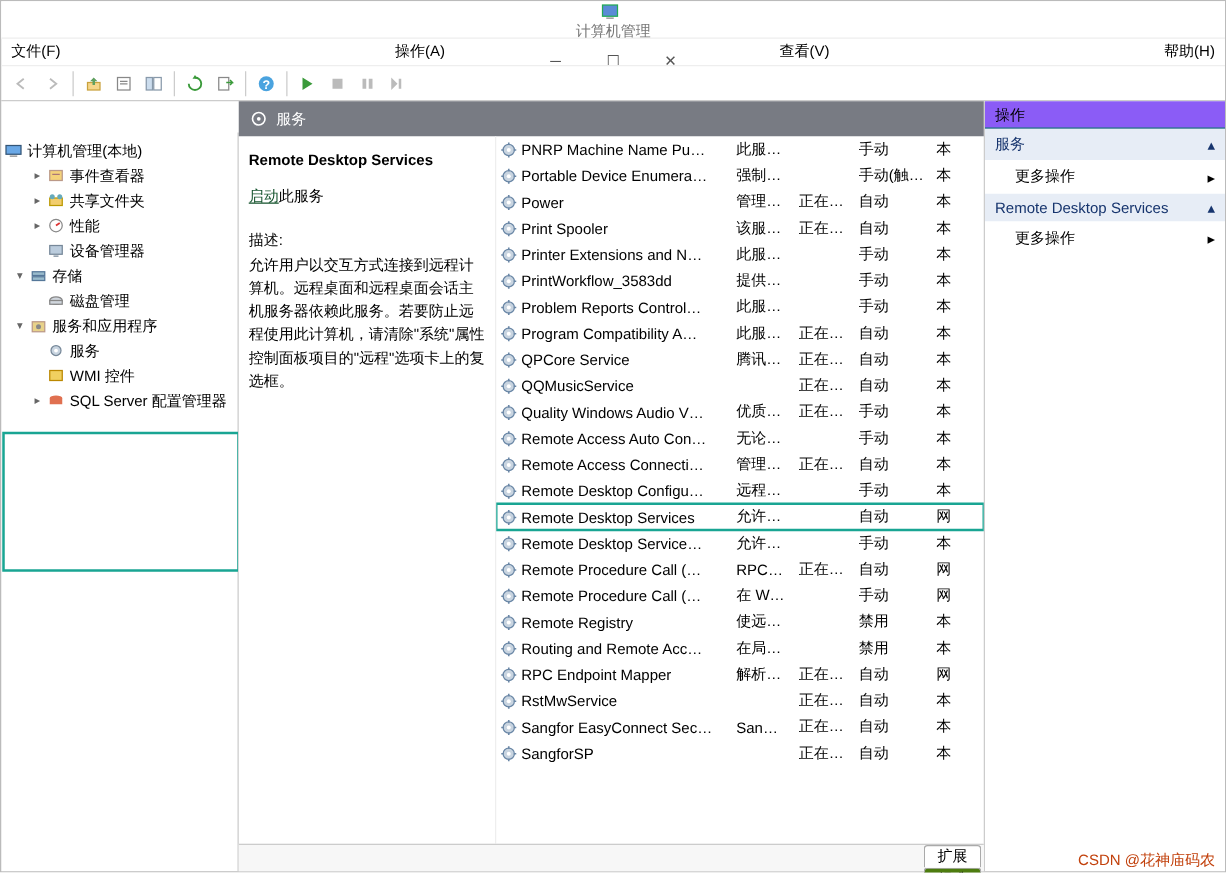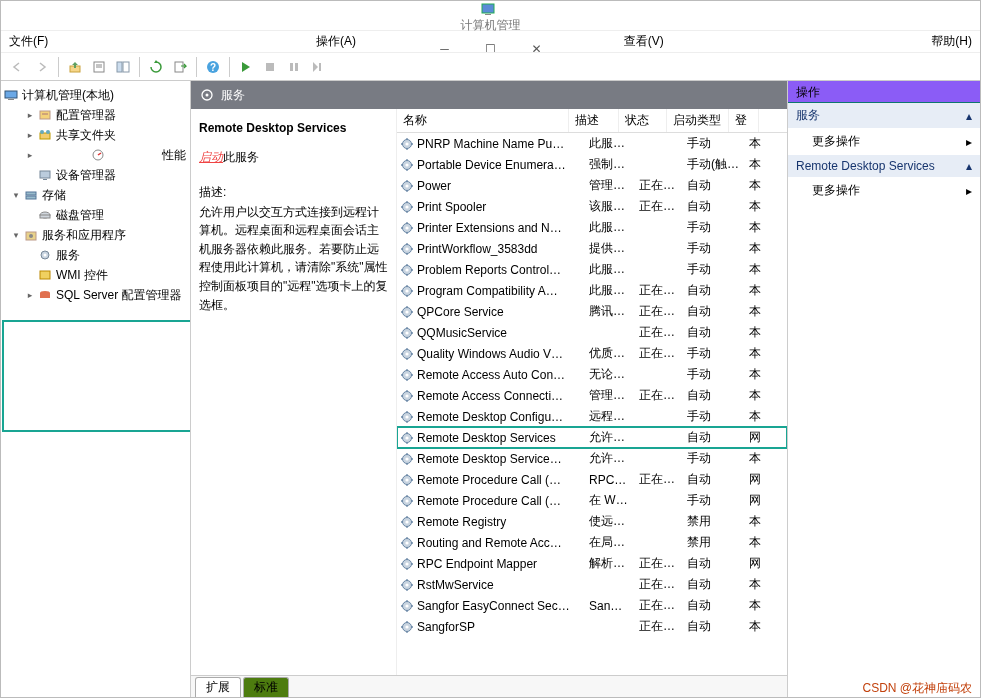--- a/index.html
+++ b/index.html
@@ -21,32 +21,32 @@
 .arrow { width:14px; display:inline-flex; justify-content:center; color:#666; font-size:9px;}
 .arrow.open::before { content:"▾"; }
 .arrow.closed::before { content:"▸"; }
 .tree-icon { width:16px; height:16px; margin-right:3px; display:inline-flex; align-items:center; justify-content:center; }
 .tree-highlight { border:2px solid #19a593; position:absolute; left:1px; top:239px; width:190px; height:112px; pointer-events:none; }
 .middle { flex:1; display:flex; flex-direction:column; min-width:0; border-right:1px solid #ccc; position:relative;}
 .svc-header { height:28px; background:#787b83; color:#fff; display:flex; align-items:center; padding:0 8px; gap:6px; }
 .svc-body { flex:1; display:flex; min-height:0; }
 .svc-left { width:206px; padding:10px 8px; border-right:1px solid #eee; font-size:12px; line-height:1.6; }
 .svc-left .title { font-weight:bold; margin-bottom:8px; }
-.svc-left a { color:#ef4444; text-decoration:underline;font-style:italic; }
+.svc-left a { color:#14532d; text-decoration:underline; }
 .svc-list-wrap { flex:1; display:flex; flex-direction:column; min-width:0;}
 .svc-cols { height:24px; display:flex; align-items:center; border-bottom:1px solid #ddd; background:#fff; }
 .svc-cols .col { border-right:1px solid #eee; padding:0 6px; height:100%; display:flex; align-items:center;}
 .c-name{flex:0 0 172px;} .c-desc{flex:0 0 50px;} .c-state{flex:0 0 48px;} .c-start{flex:0 0 62px;} .c-logon{flex:0 0 30px;}
 .svc-rows { flex:1; overflow:hidden; }
 .svc-row { height:21px; display:flex; align-items:center; padding-left:2px; }
 .svc-row .gear { width:16px; height:16px; margin-right:2px; display:inline-flex; align-items:center; justify-content:center;}
 .svc-row .cell { overflow:hidden; text-overflow:ellipsis; white-space:nowrap; padding-right:6px; }
 .svc-row .c-name{width:172px;} .svc-row .c-desc{width:50px;} .svc-row .c-state{width:48px;} .svc-row .c-start{width:62px;} .svc-row .c-logon{width:30px;}
 .row-highlight { outline:2px solid #19a593; outline-offset:-1px; }
-.tabs { height:22px; display:flex; align-items:flex-end; padding-left:4px; gap:0; border-top:1px solid #ccc; background:#f7f7f7;}
+.tabs { height:22px; display:flex; align-items:flex-end; padding-left:4px; gap:0; border-top:1px solid #ccc; background:#f7f7f7;flex-direction:column;}
 .tab { height:20px; padding:0 10px; border:1px solid #aaa; border-bottom:none; background:#fff; margin-right:2px; font-size:12px; display:flex; align-items:center; border-radius:3px 3px 0 0;}
 .actions { width:192px; display:flex; flex-direction:column; }
 .actions-hdr { height:22px; background:#8b5cf6; border-bottom:1px solid #0f766e; padding:3px 8px; font-size:12px;}
 .actions-section { background:#e7edf6; color:#17356e; padding:4px 8px; display:flex; justify-content:space-between; align-items:center; }
 .actions-item { padding:5px 8px 5px 24px; display:flex; justify-content:space-between; align-items:center;}
 .watermark { position:absolute; right:8px; bottom:0; color:#c2410c; font-size:12px; pointer-events:none; }
 svg { display:block; }
 </style>
 </head>
 <body>
@@ -146,52 +146,52 @@
     <div class="tbtn">
         <svg width="14" height="12">
           <path d="M2 1 L7 6 L2 11 Z" fill="#bbb"></path>
           <rect x="8" y="2" width="2" height="8" fill="#bbb"></rect>
         </svg>
       </div>
   </div>
 
   <div class="content" style="position:relative;">
 
-    <div class="tree" style="position:relative;">
+    <div class="tree" style="position:relative;margin-top:25px;">
       <div class="tree-row" style="padding-left:2px;">
         <span class="tree-icon">
             <svg width="14" height="14">
               <rect x="1" y="3" width="12" height="7" fill="#6aa8e6" stroke="#357"></rect>
               <rect x="4" y="11" width="6" height="1" fill="#888"></rect>
             </svg>
           </span>
         <span>计算机管理(本地)</span>
       </div>
       <div class="tree-row" style="padding-left:22px;">
           <span class="arrow closed"></span>
           <span class="tree-icon">
             <svg width="14" height="14">
               <rect x="2" y="3" width="10" height="8" fill="#f4d27a" stroke="#b98"></rect>
               <line x1="4" y1="6" x2="10" y2="6" stroke="#a77"></line>
             </svg>
           </span>
-          <span>配置管理器</span>
+          <span>事件查看器</span>
         </div>
       <div class="tree-row" style="padding-left:22px;">
           <span class="arrow closed"></span>
           <span class="tree-icon">
             <svg width="14" height="14">
               <rect x="2" y="5" width="10" height="6" fill="#f2cd6e" stroke="#b90"></rect>
               <circle cx="4" cy="4" r="2" fill="#6ab"></circle>
               <circle cx="10" cy="4" r="2" fill="#6ab"></circle>
             </svg>
           </span>
           <span>共享文件夹</span>
         </div>
-      <div class="tree-row" style="padding-left:22px;justify-content:space-between;">
+      <div class="tree-row" style="padding-left:22px;">
           <span class="arrow closed"></span>
           <span class="tree-icon">
             <svg width="14" height="14">
               <circle cx="7" cy="7" r="5" fill="#fff" stroke="#888"></circle>
               <path d="M7 7 L10 5" stroke="#d33" stroke-width="1.5"></path>
             </svg>
           </span>
           <span>性能</span>
         </div>
       <div class="tree-row" style="padding-left:36px;">
@@ -275,27 +275,20 @@
       <div class="svc-body">
         <div class="svc-left">
           <div class="title">Remote Desktop Services</div>
           <div style="margin:10px 0;">
             <a href="#">启动</a><span>此服务</span>
           </div>
           <div style="margin-top:16px;">描述:</div>
           <div style="line-height:1.55;">允许用户以交互方式连接到远程计算机。远程桌面和远程桌面会话主机服务器依赖此服务。若要防止远程使用此计算机，请清除"系统"属性控制面板项目的"远程"选项卡上的复选框。</div>
         </div>
         <div class="svc-list-wrap">
-          <div class="svc-cols">
-            <div class="col c-name">名称</div>
-            <div class="col c-desc">描述</div>
-            <div class="col c-state">状态</div>
-            <div class="col c-start">启动类型</div>
-            <div class="col c-logon">登</div>
-          </div>
           <div class="svc-rows" id="svc-rows">
               <div class="svc-row">
                 <span class="gear">
                   <svg width="14" height="14">
                     <circle cx="7" cy="7" r="4.5" fill="#c8d4e0" stroke="#6a87a6"></circle>
                     <circle cx="7" cy="7" r="1.6" fill="#fff"></circle>
                     <g stroke="#6a87a6" stroke-width="1.3">
                       <line x1="7" y1="1" x2="7" y2="3"></line>
                       <line x1="7" y1="11" x2="7" y2="13"></line>
                       <line x1="1" y1="7" x2="3" y2="7"></line>

